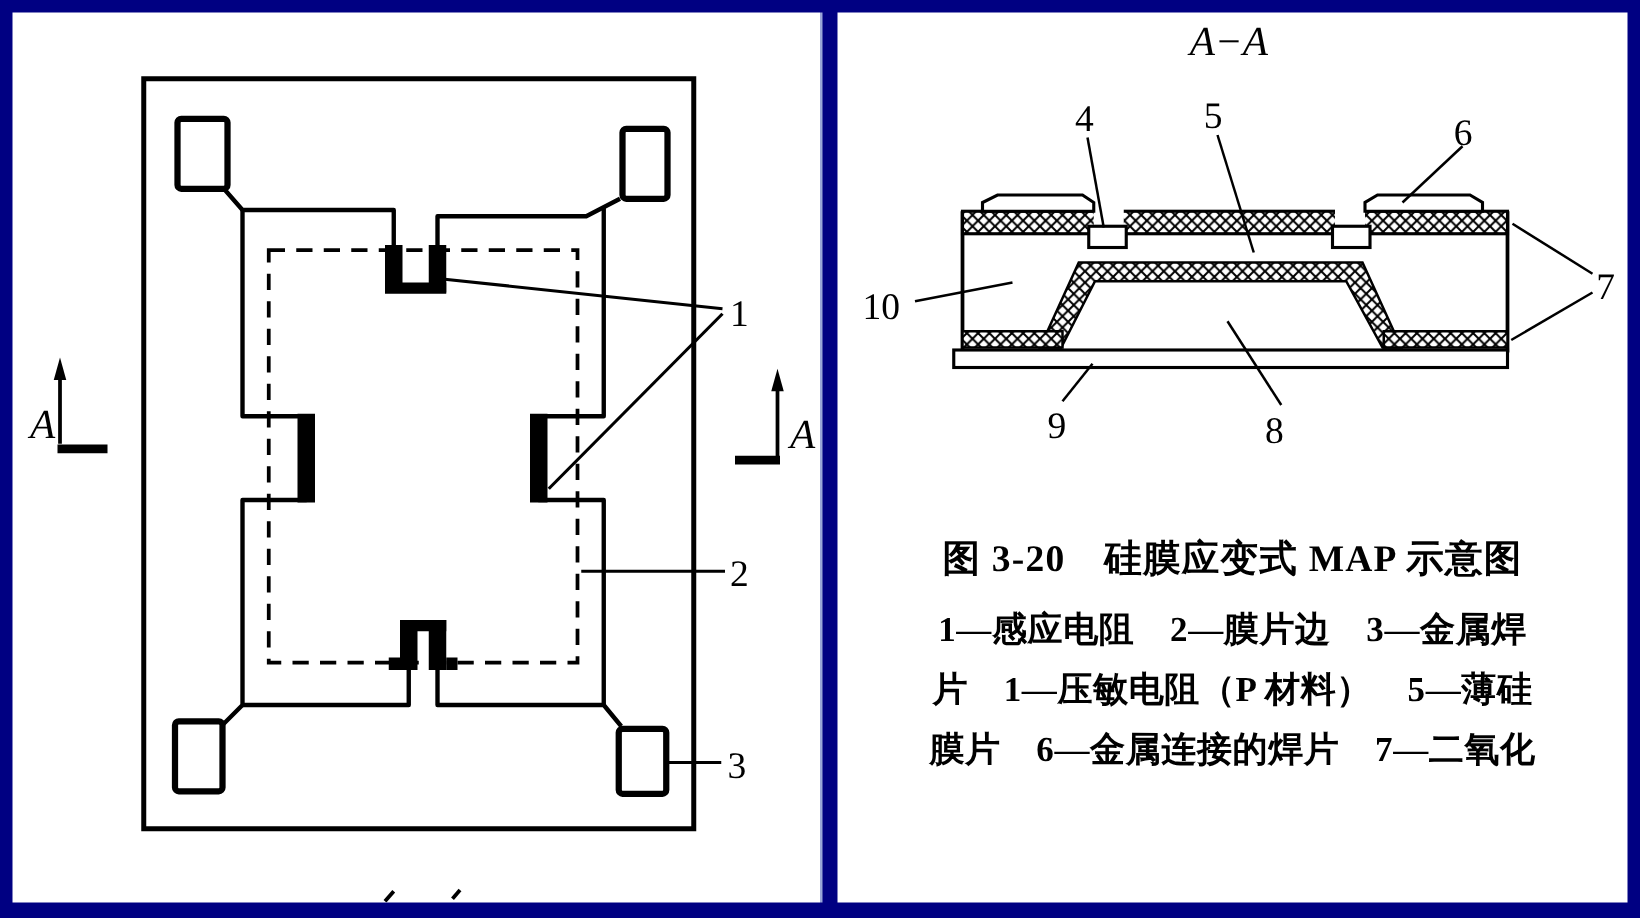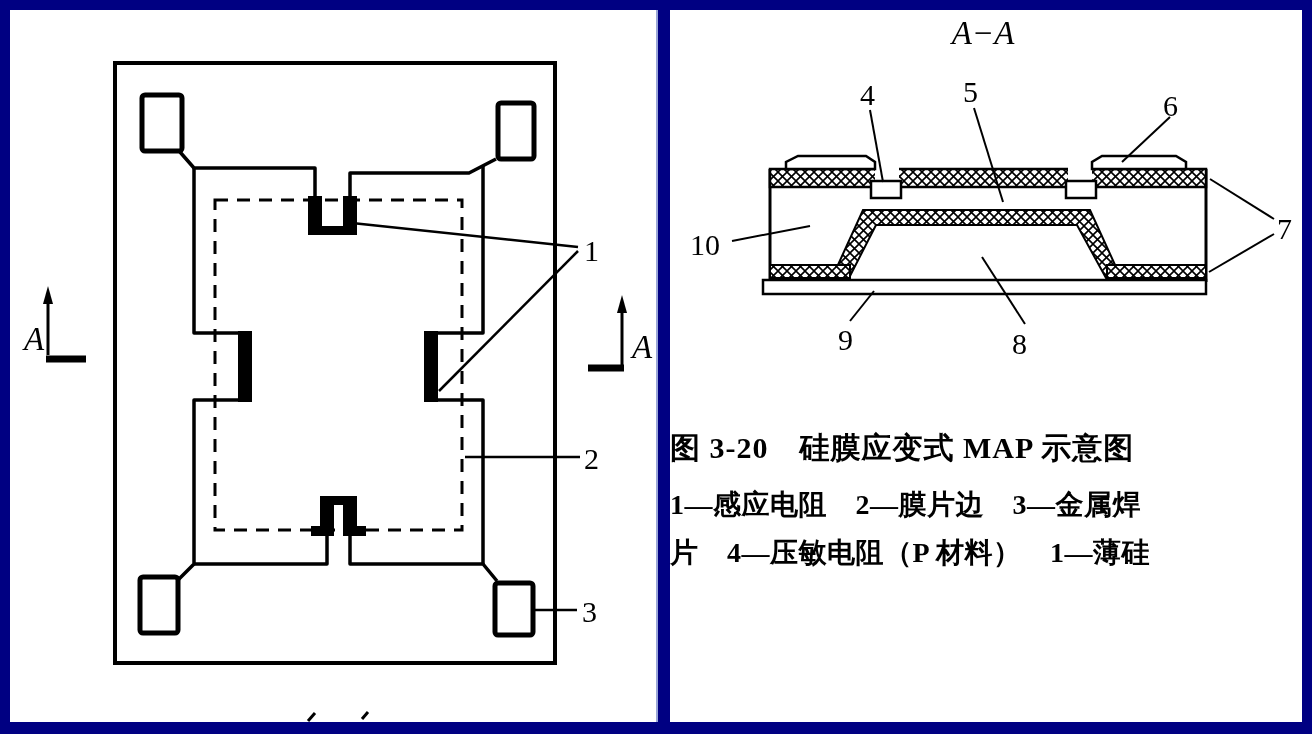--- a/index.html
+++ b/index.html
@@ -3,21 +3,21 @@
 <meta charset="utf-8">
 <style>
   html,body{margin:0;padding:0;}
   body{background:#000082;font-family:"Liberation Serif","DejaVu Serif",serif;}
   .stage{position:relative;width:1312px;height:734px;background:#000082;overflow:hidden;}
   .panel{position:absolute;background:#ffffff;}
   .panel-left{left:10px;top:10px;width:646px;height:712px;}
   .panel-right{left:670px;top:10px;width:632px;height:712px;}
   .divider-highlight{position:absolute;left:656px;top:10px;width:2px;height:712px;background:#9aa6d8;}
   svg{display:block;}
-  .caption{position:absolute;left:0;right:0;top:413px;text-align:left;color:#000;}
+  .caption{position:absolute;left:0;right:0;top:413px;text-align:center;color:#000;}
   .caption .cap-title{display:block;font-size:30px;font-weight:bold;letter-spacing:1px;line-height:50px;margin-bottom:8px;white-space:nowrap;}
   .caption .cap-line{display:block;font-size:28px;font-weight:bold;letter-spacing:0.5px;line-height:48px;white-space:nowrap;}
   text{fill:#000;}
   .num{font-size:30px;}
   .sec{font-size:33px;font-style:italic;}
 </style>
 </head>
 <body>
 
 <div class="stage">
@@ -140,18 +140,19 @@
       <text class="num" x="493" y="106">6</text>
       <text class="num" x="20" y="245">10</text>
       <text class="num" x="607" y="229">7</text>
       <text class="num" x="168" y="340">9</text>
       <text class="num" x="342" y="344">8</text>
     </svg>
 
     <div class="caption">
       <span class="cap-title">图 3-20　硅膜应变式 MAP 示意图</span>
       <span class="cap-line">1—感应电阻　2—膜片边　3—金属焊</span>
-      <span class="cap-line">片　4—压敏电阻（P 材料）　1—薄硅</span>
+      <span class="cap-line">片　1—压敏电阻（P 材料）　5—薄硅</span>
+      <span class="cap-line">膜片　6—金属连接的焊片　7—二氧化</span>
     </div>
   </div>
 
   <div class="divider-highlight"></div>
 </div>
 
 </body></html>

